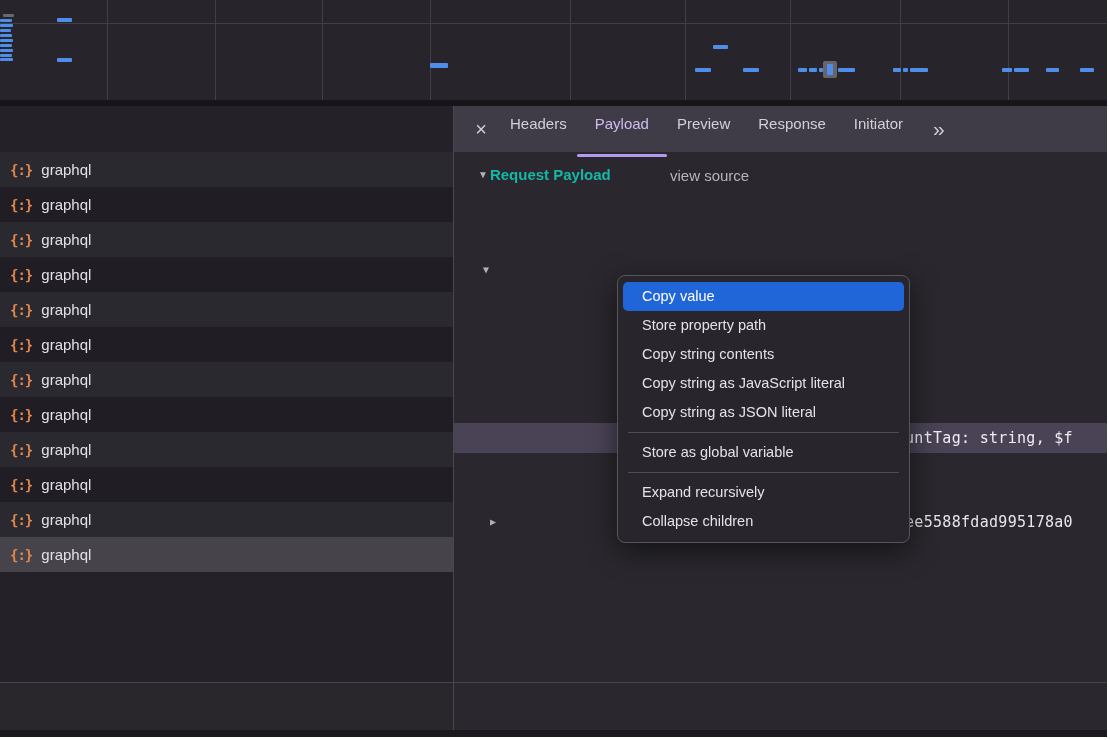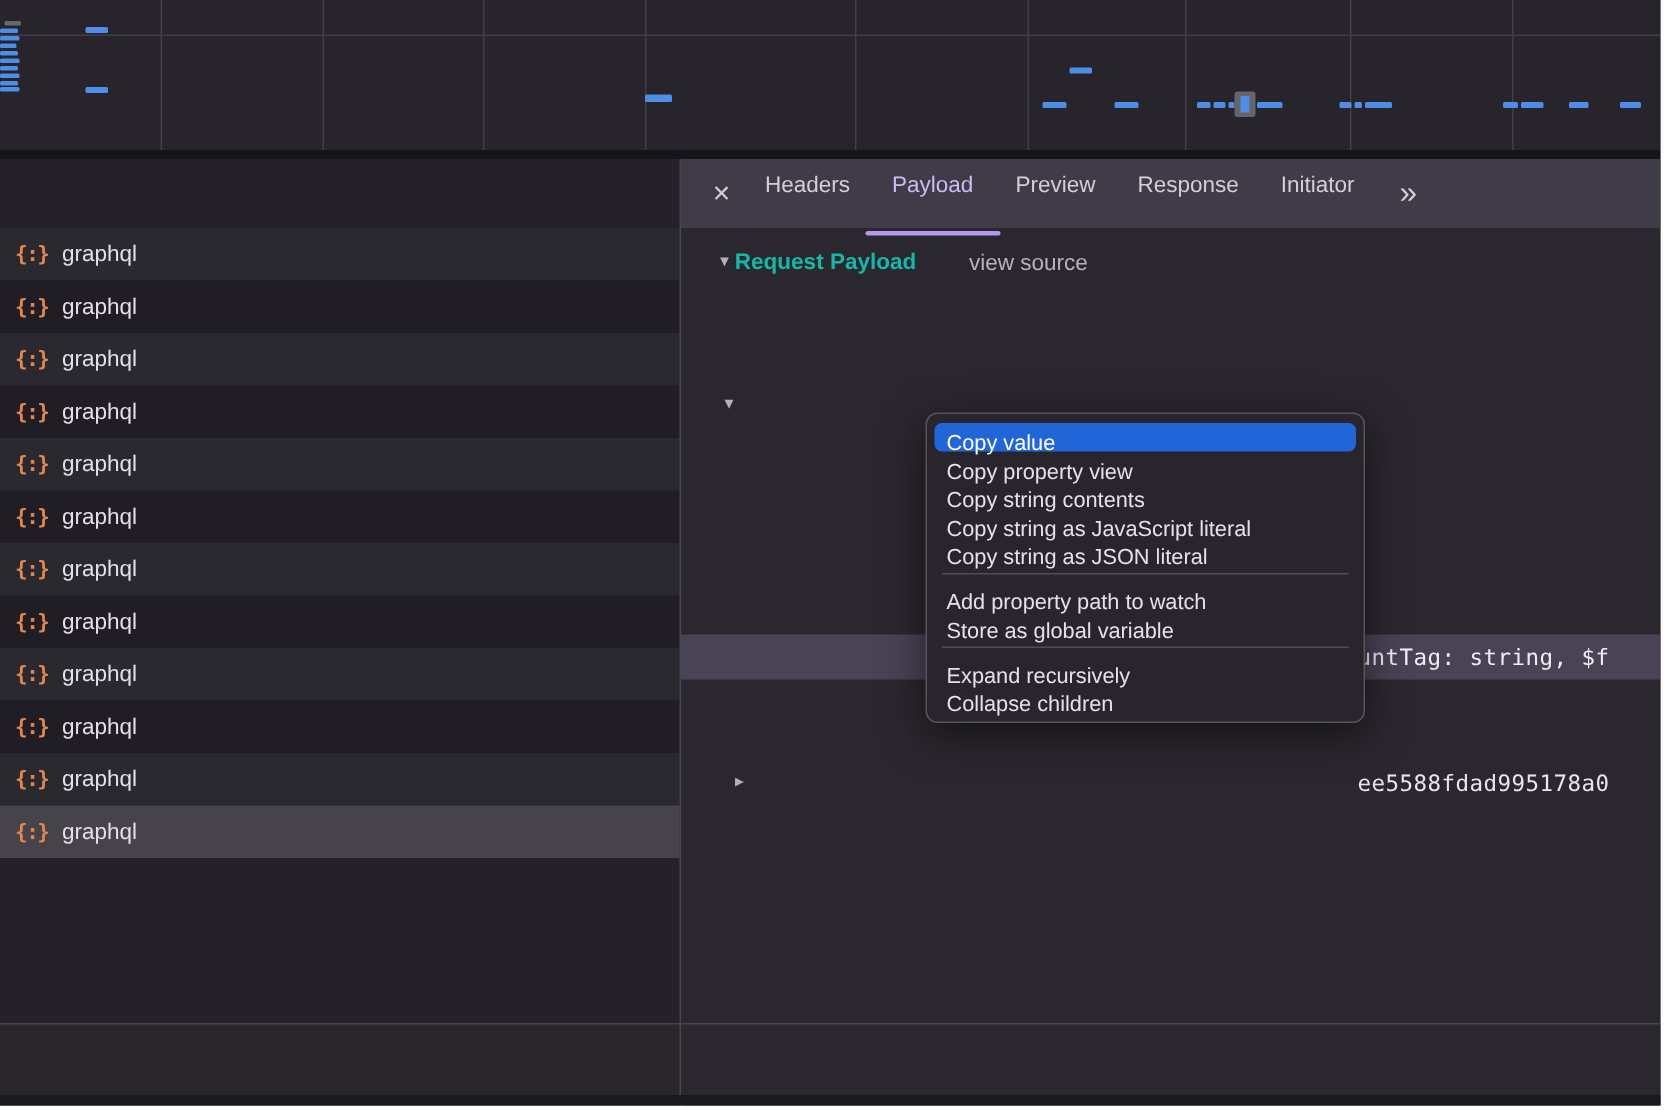--- a/index.html
+++ b/index.html
@@ -42,37 +42,37 @@
   .tab.selected{color:var(--tab-selected-text);}
   .tab.selected::after{content:"";position:absolute;left:-4px;right:-4px;bottom:0;height:3px;
                        background:var(--tab-underline-purple);border-radius:2px;}
   .tab-overflow{margin-left:8px;color:#d2d0d6;font-size:21px;line-height:46px;padding:0 8px;}
 
   
   .payload-body{position:absolute;left:0;top:46px;right:0;bottom:0;overflow:hidden;}
   .section-header{position:absolute;left:24px;top:14px;display:flex;align-items:center;}
   .tri{color:#b3b1b8;font-size:10px;margin-right:2px;}
   .section-title{color:#14b8a6;font-size:15px;font-weight:bold;}
-  .view-source{position:absolute;left:192px;top:15px;color:#b6b4bb;font-size:15px;}
+  .view-source{position:absolute;left:216px;top:15px;color:#b6b4bb;font-size:15px;}
   .tree{position:absolute;left:0;top:49px;right:0;font-family:"DejaVu Sans Mono",monospace;
         font-size:15px;letter-spacing:0.3px;white-space:pre;}
   .tree-line{position:relative;height:30px;line-height:30px;color:#d9d7de;overflow:hidden;}
   .tree-line .tri{position:absolute;font-size:10px;top:0;}
   .t-root-tri{left:29px;}
   .t-child-tri{left:36px;}
   .hl-row{background:var(--payload-selected-row);}
   .hl-row .plain,.hl-row .vwhite{color:#efedf3;}
   .right-frag{position:absolute;left:451px;top:0;}
   .vwhite{color:#e8e6ec;}
 
   
   .ctx-menu{position:absolute;left:163px;top:123px;width:293px;background:#28262c;
             border:1px solid #57555c;border-radius:8px;box-sizing:border-box;
             padding:6px 0;z-index:50;box-shadow:0 8px 28px rgba(0,0,0,0.55);}
-  .ctx-item{height:19px;line-height:29px;margin:0 5px;padding:0 8px;border-radius:5px;
+  .ctx-item{height:29px;line-height:29px;margin:0 5px;padding:0 19px;border-radius:5px;
             color:#e3e2e6;font-size:14.5px;white-space:nowrap;}
   .ctx-item.highlighted{background:var(--menu-highlight-blue);color:#ffffff;}
   .ctx-sep{height:1px;background:#504e54;margin:5px 10px;}
 
   
   .footer-line{position:absolute;left:0;top:682px;width:1107px;height:1px;background:#48464c;z-index:6;}
   .footer-left{position:absolute;left:0;top:683px;width:453px;height:54px;background:#29272c;}
   .footer-right{position:absolute;left:454px;top:683px;width:653px;height:54px;background:#2a282e;}
   .bottom-band{position:absolute;left:0;top:730px;width:1107px;height:7px;background:#1a191d;z-index:7;}
 </style>
@@ -216,26 +216,25 @@
           
           <div class="tree-line">
             <span class="tri t-child-tri">▶</span>
             
             <span class="right-frag vwhite">ee5588fdad995178a0</span>
           </div>
         </div>
 
         <div class="ctx-menu">
           <div class="ctx-item highlighted">Copy value</div>
-          <div class="ctx-item">Copy property view</div>
+          <div class="ctx-item">Store property path</div>
           <div class="ctx-item">Copy string contents</div>
           <div class="ctx-item">Copy string as JavaScript literal</div>
           <div class="ctx-item">Copy string as JSON literal</div>
           <div class="ctx-sep"></div>
-          <div class="ctx-item">Add property path to watch</div>
           <div class="ctx-item">Store as global variable</div>
           <div class="ctx-sep"></div>
           <div class="ctx-item">Expand recursively</div>
           <div class="ctx-item">Collapse children</div>
         </div>
       </div>
     </div>
 
     <div class="footer-left"></div>
     <div class="footer-right"></div>

